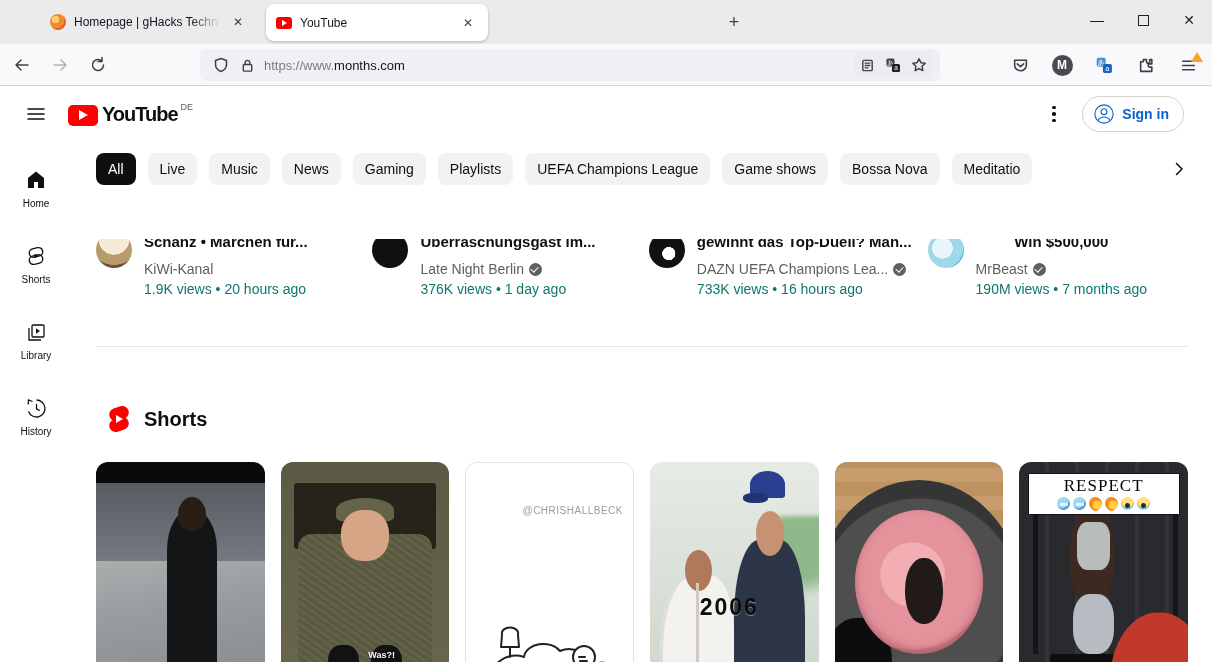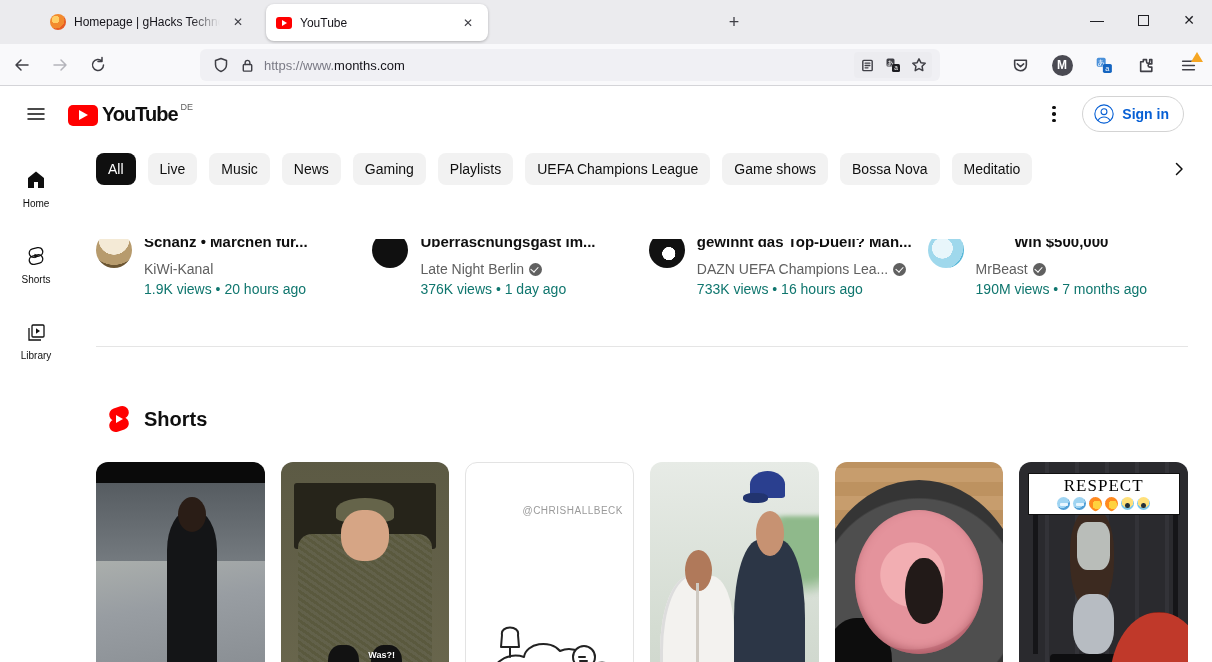--- a/index.html
+++ b/index.html
@@ -314,20 +314,27 @@
       <span>Shorts</span>
     </div>
     <div class="sb-item">
       <svg width="24" height="24" viewBox="0 0 24 24">
           <rect x="8" y="5" width="12" height="12" rx="1"></rect>
           <path d="M5 8v12h12"></path>
           <path d="M12 8.2l4 2.8-4 2.8z" fill="#0f0f0f" stroke="none"></path>
         </svg>
       <span>Library</span>
     </div>
+    <div class="sb-item">
+      <svg width="24" height="24" viewBox="0 0 24 24">
+          <path d="M12.5 4a8.5 8.5 0 1 1-8 11.5 M4.2 8.5L4.5 4l4 1.5"></path>
+          <path d="M12.5 8v4.8l3.2 1.8"></path>
+        </svg>
+      <span>History</span>
+    </div>
   </div>
 
   <div class="yt-main">
 
     <div class="chips-row">
       <div class="chip active">All</div>
       <div class="chip">Live</div>
       <div class="chip">Music</div>
       <div class="chip">News</div>
       <div class="chip">Gaming</div>
@@ -433,20 +440,21 @@
           <path d="M36 36 c-2-10 18-10 16 0 l1 12 h-18z" fill="#fff"></path>
           <path d="M44 48 v10"></path>
         </svg>
       </div>
 
       <div class="short-card c4">
         <div class="plant"></div>
         <div class="fig-r"></div>
         <div class="cap"></div>
         <div class="fig-l"></div>
+        <div class="overlay-text">2006</div>
       </div>
 
       <div class="short-card c5">
         <div class="pan"></div>
         <div class="glove"></div>
         <div class="meat"></div>
         <div class="hole"></div>
 
       </div>
 

